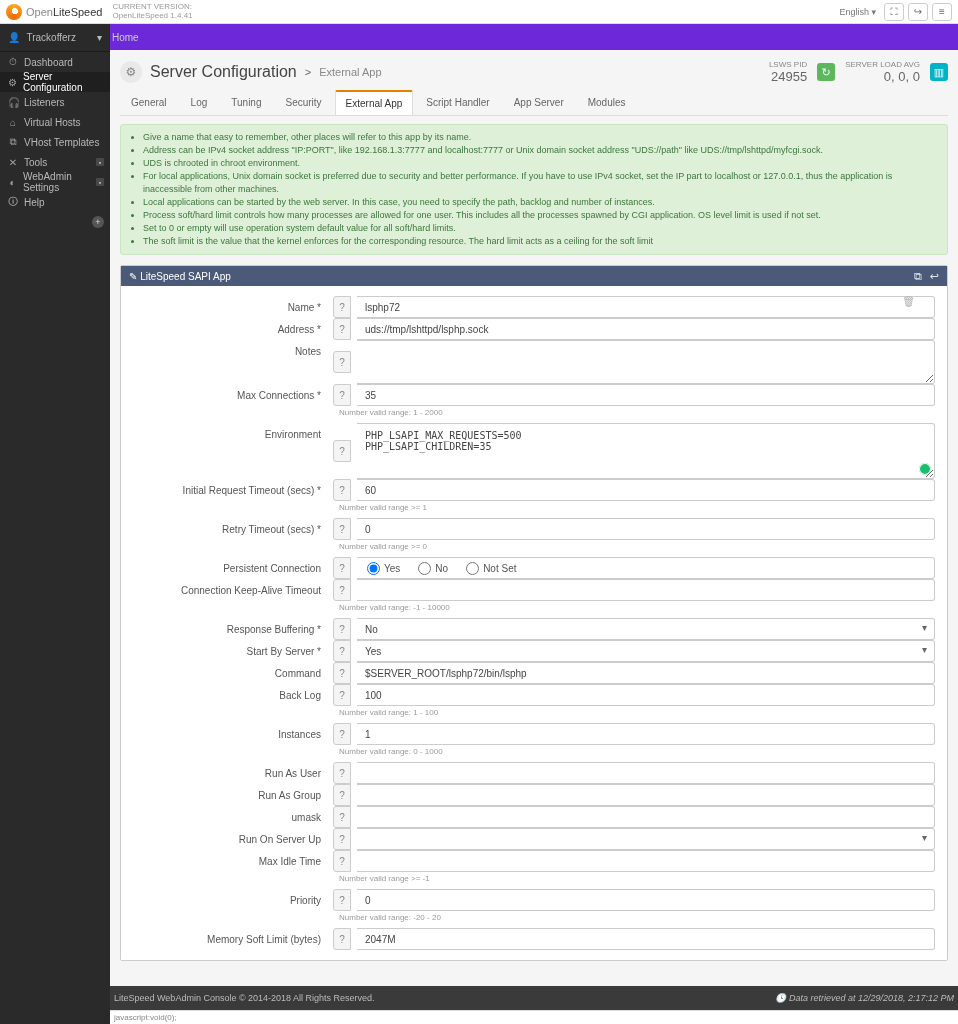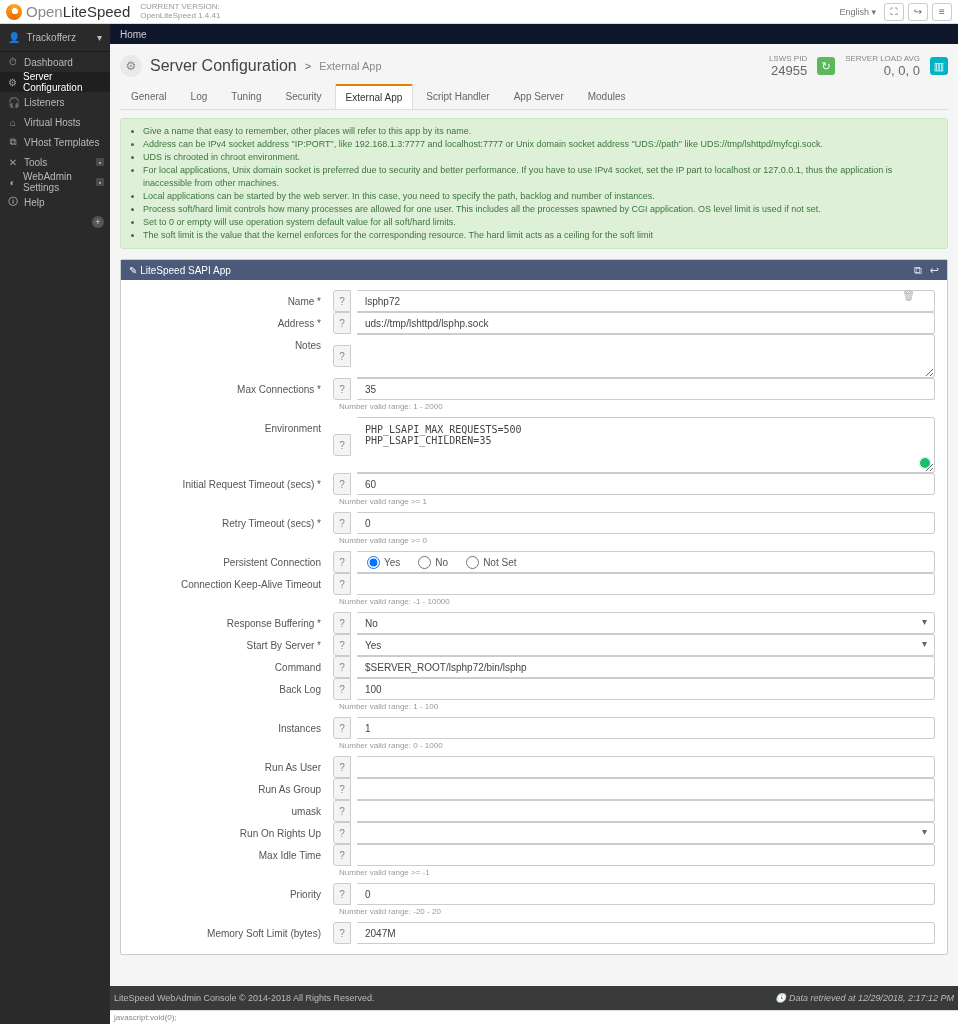--- a/index.html
+++ b/index.html
@@ -20,21 +20,21 @@
   display: flex;
   align-items: center;
   padding: 0 6px;
 }
 .topbar .logo { display: flex; align-items: center; gap: 4px; }
 .topbar .logo .swirl {
   width: 16px; height: 16px; border-radius: 50%;
   background: radial-gradient(circle at 55% 45%, #fff 25%, transparent 26%),
               conic-gradient(#f9a825, #ef6c00, #f9a825);
 }
-.topbar .logo .txt { font-size: 15px; }
+.topbar .logo .txt { font-size: 11px; }
 .topbar .logo .txt .o { color: #888; font-weight: 300; }
 .topbar .logo .txt .ls { color: #333; font-weight: 500; }
 .topbar .vinfo { margin-left: 10px; font-size: 8px; color: #999; line-height: 1.1; }
 .topbar .spacer { flex: 1; }
 .topbar .tb-btn {
   width: 20px; height: 18px; border: 1px solid #ccc; border-radius: 3px;
   display: inline-flex; align-items: center; justify-content: center;
   margin-left: 4px; font-size: 10px; color: #666; background: #fff;
 }
 .topbar .lang { font-size: 9px; color: #777; margin-right: 4px; }
@@ -64,22 +64,22 @@
 }
 .sidebar .below-add {
   margin-top: 4px; height: 14px; display:flex; justify-content:flex-end; padding:0 6px;
 }
 .sidebar .below-add .plus {
   width: 12px; height: 12px; border-radius: 50%; background:#555; color:#ddd;
   display:flex; align-items:center; justify-content:center; font-size:9px;
 }
 .main { flex:1; display:flex; flex-direction:column; min-width:0; }
 .crumbbar {
-  height: 20px; background: #0f172a; color: #ccc; display:flex; align-items:center;
-  padding: 0 10px; font-size:10px;
+  height: 26px; background: #6d28d9; color: #ccc; display:flex; align-items:center;
+  padding: 0 2px; font-size:10px;
 }
 .content { flex:1; padding: 10px; overflow:auto; }
 .hdrrow { display:flex; align-items:center; justify-content:space-between; margin-bottom:6px; }
 .hdrrow .title { display:flex; align-items:center; gap:8px; color:#666; }
 .hdrrow .title .gear {
   width:22px; height:22px; border-radius:50%; background:#e9e9e9; color:#888;
   display:flex; align-items:center; justify-content:center; font-size:12px;
 }
 .hdrrow .title h2 { font-weight:300; font-size:16px; color:#444; }
 .hdrrow .title .sub { font-size:11px; color:#888; }
@@ -443,21 +443,21 @@
 
           <div class="frow">
             <div class="flabel">umask</div>
             <div class="finput">
                 <span class="qmark">?</span>
                 <input class="field" value="" style="">
               </div>
           </div>
 
           <div class="frow">
-            <div class="flabel">Run On Rights Up</div>
+            <div class="flabel">Run On Server Up</div>
             <div class="finput">
                 <span class="qmark">?</span>
               <div class="selectwrap">
                   <select class="field"><option></option></select>
                 </div>
             </div>
           </div>
 
           <div class="frow">
             <div class="flabel">Max Idle Time</div>

